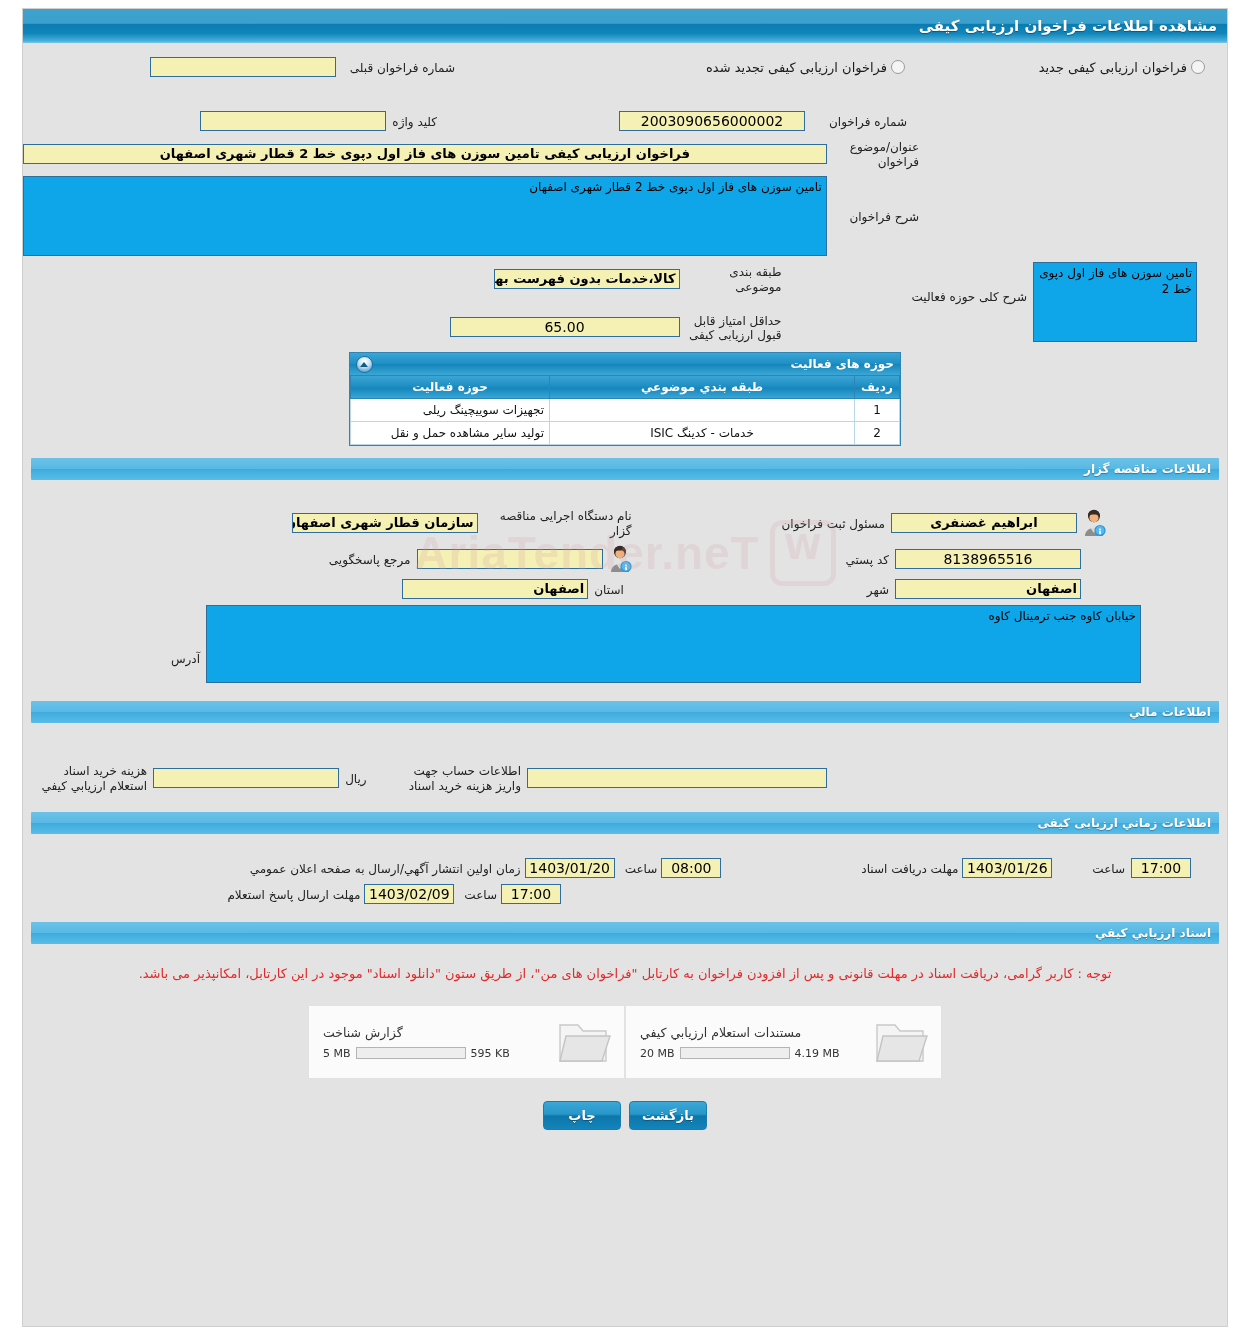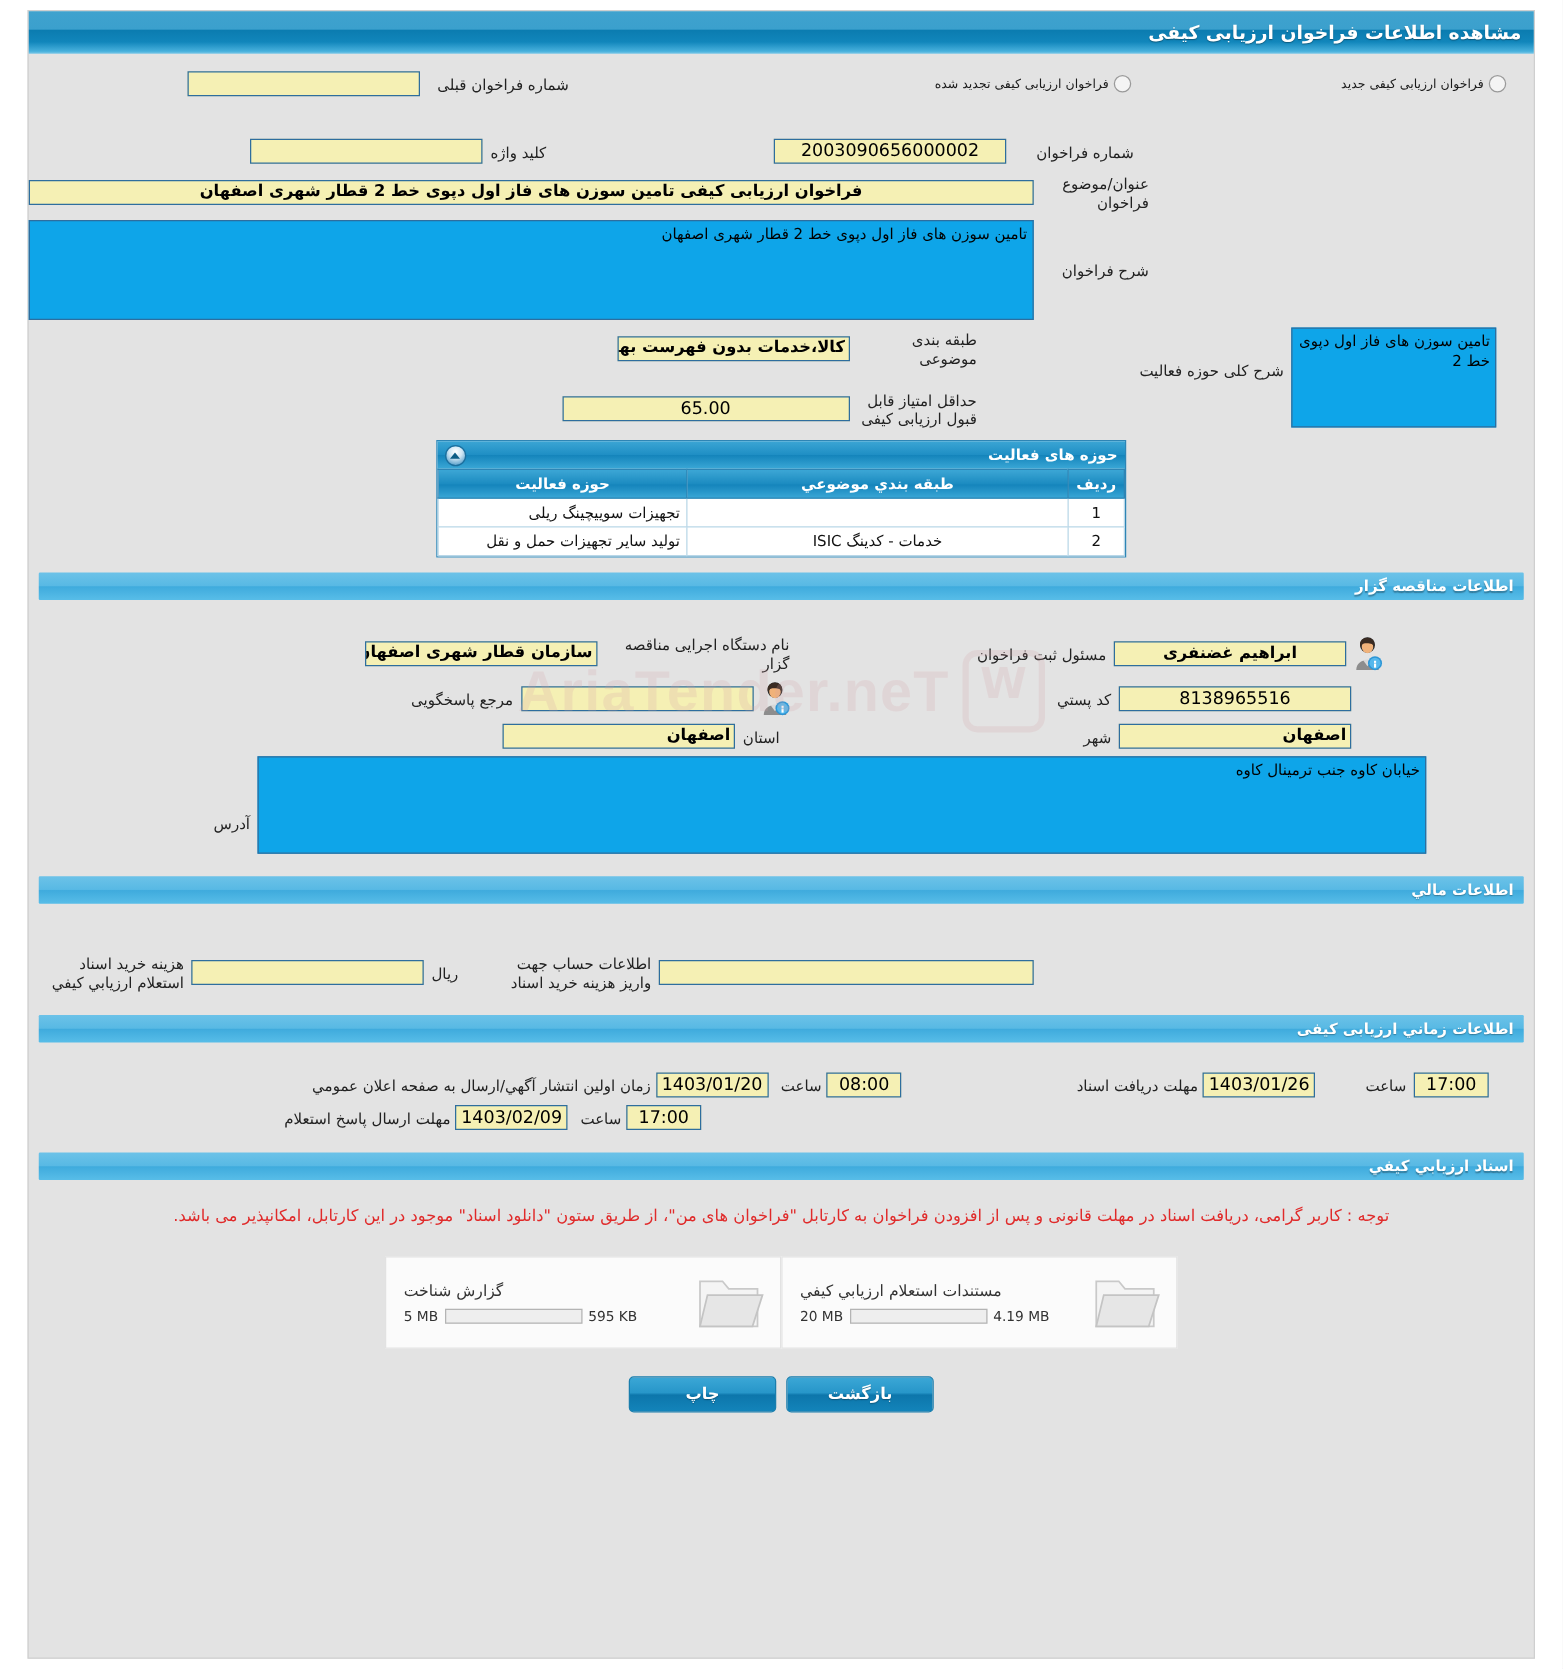--- a/index.html
+++ b/index.html
@@ -122,21 +122,21 @@
   }
   .radio {
     width: 12px; height: 12px;
     border: 1px solid #9a9a9a;
     border-radius: 50%;
     background: #f4f4f4;
     display: inline-block;
     margin-left: 4px;
     flex: none;
   }
-  .radio-item { display: flex; align-items: center; font-size: 10px; }
+  .radio-item { display: flex; align-items: center; font-size: 13px; }
 
   
   .grid-wrap {
     width: 552px;
     margin: 10px auto 0 auto;
     border: 1px solid #2e85b5;
     background: #fff;
     box-sizing: border-box;
   }
   .grid-title {
@@ -223,21 +223,21 @@
   .btn-row { display: flex; justify-content: center; gap: 8px; margin-top: 22px; }
   .btn {
     background: linear-gradient(to bottom, #3ba7d6 0%, #2796c9 45%, #0d76ab 52%, #1384ba 100%);
     color: #fff;
     font-size: 13px;
     font-weight: bold;
     border: 1px solid #1a7ead;
     border-radius: 4px;
     height: 27px;
     min-width: 60px;
-    padding: 0 28px;
+    padding: 0 8px;
     display: flex;
     align-items: center;
     justify-content: center;
     cursor: pointer;
     text-shadow: 0 1px 1px rgba(0,0,0,.3);
   }
   .warn {
     color: #e02a2a;
     font-size: 13px;
     text-align: center;
@@ -374,21 +374,21 @@
           </thead>
           <tbody>
             <tr>
               <td class="c-idx">1</td>
               <td class="c-cat"></td>
               <td class="c-act">تجهیزات سوییچینگ ریلی</td>
             </tr>
             <tr>
               <td class="c-idx">2</td>
               <td class="c-cat">خدمات - کدینگ ISIC</td>
-              <td class="c-act">تولید سایر تجهیزات حمل و نقل</td>
+              <td class="c-act">تولید سایر مشاهده حمل و نقل</td>
             </tr>
           </tbody>
         </table>
       </div>
     </div>
 
     <div class="sec-head">
       <span>اطلاعات مناقصه گزار</span>
     </div>
     <div class="sec-body">

